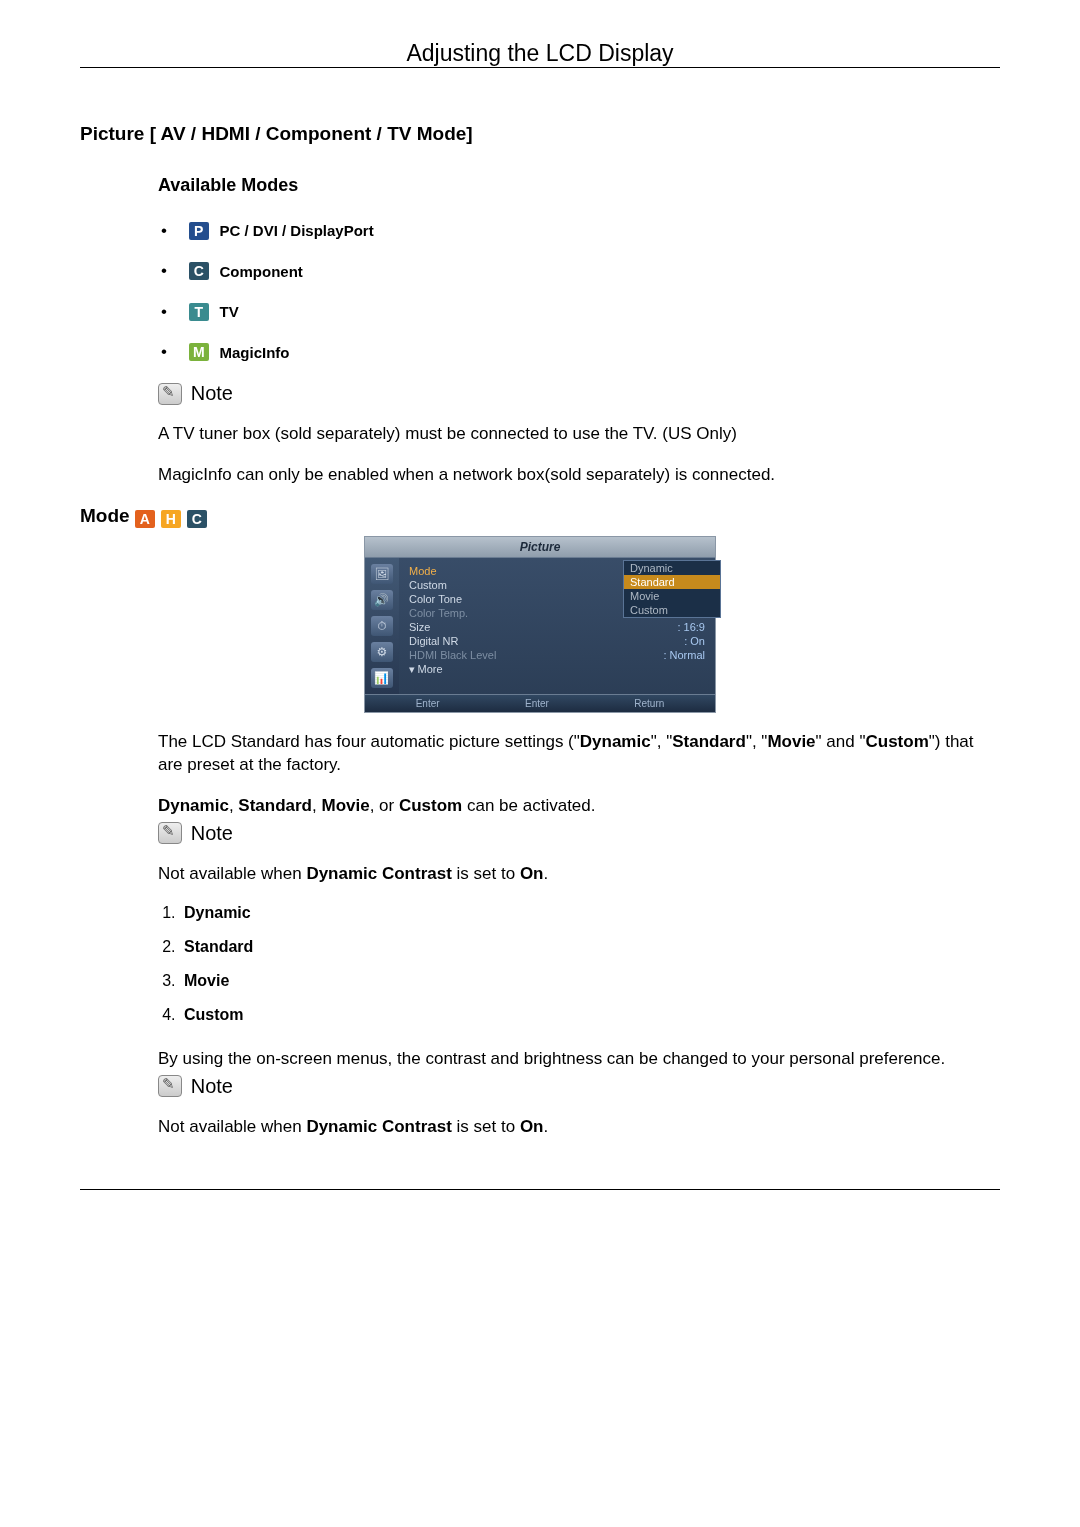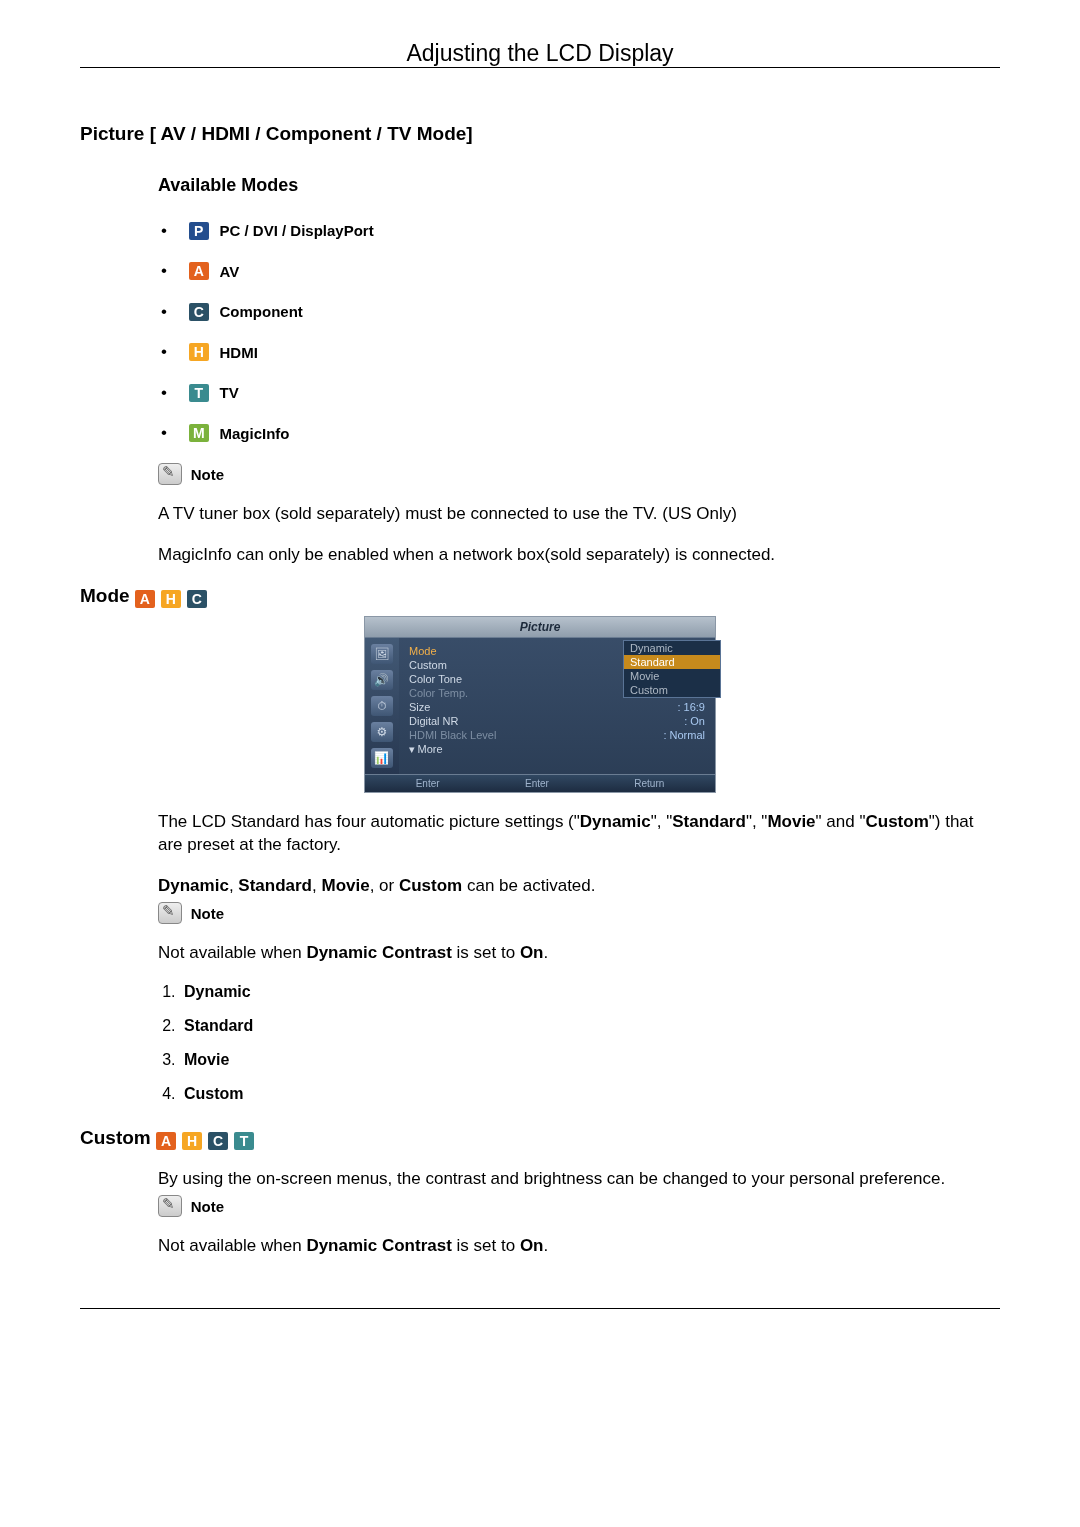--- a/index.html
+++ b/index.html
@@ -81,22 +81,22 @@
     position: relative;
   }
   .note-icon::after{
     content:"✎";
     position:absolute;
     left:3px; top:-1px;
     font-size:15px;
     color:#555;
   }
   .note-label {
-    font-size: 15px;
-    font-weight: bold;
+    font-size: 20px;
+    font-weight: normal;
     vertical-align: middle;
   }
   p.body {
     margin: 18px 0 18px 78px;
     line-height: 1.35;
   }
   .section-row {
     margin: 18px 0 8px 0;
     font-size: 19px;
     font-weight: bold;
@@ -191,32 +191,22 @@
   <h2 class="subsection">Available Modes</h2>
 
   <ul class="modes">
     <li>
       <span class="bullet">•</span>
       <span class="mode-icon mi-p">P</span>
       <span class="mode-label">PC / DVI / DisplayPort</span>
     </li>
     <li>
       <span class="bullet">•</span>
-      <span class="mode-icon mi-a">A</span>
-      <span class="mode-label">AV</span>
-    </li>
-    <li>
-      <span class="bullet">•</span>
       <span class="mode-icon mi-c">C</span>
       <span class="mode-label">Component</span>
-    </li>
-    <li>
-      <span class="bullet">•</span>
-      <span class="mode-icon mi-h">H</span>
-      <span class="mode-label">HDMI</span>
     </li>
     <li>
       <span class="bullet">•</span>
       <span class="mode-icon mi-t">T</span>
       <span class="mode-label">TV</span>
     </li>
     <li>
       <span class="bullet">•</span>
       <span class="mode-icon mi-m">M</span>
       <span class="mode-label">MagicInfo</span>
@@ -309,24 +299,20 @@
     <span>Not available when </span><b>Dynamic Contrast</b><span> is set to </span><b>On</b><span>.</span>
   </p>
 
   <ol class="numlist">
     <li><span>Dynamic</span></li>
     <li><span>Standard</span></li>
     <li><span>Movie</span></li>
     <li><span>Custom</span></li>
   </ol>
 
-  <div class="section-row">
-    <span>Custom</span>
-    <span class="mode-icon mi-a">A</span><span class="mode-icon mi-h">H</span><span class="mode-icon mi-c">C</span><span class="mode-icon mi-t">T</span>
-  </div>
 
   <p class="body" style="margin-bottom:4px">By using the on-screen menus, the contrast and brightness can be changed to your personal preference.</p>
 
   <div class="inline-note">
     <span class="note-icon"></span>
     <span class="note-label">Note</span>
   </div>
   <p class="body">
     <span>Not available when </span><b>Dynamic Contrast</b><span> is set to </span><b>On</b><span>.</span>
   </p>

